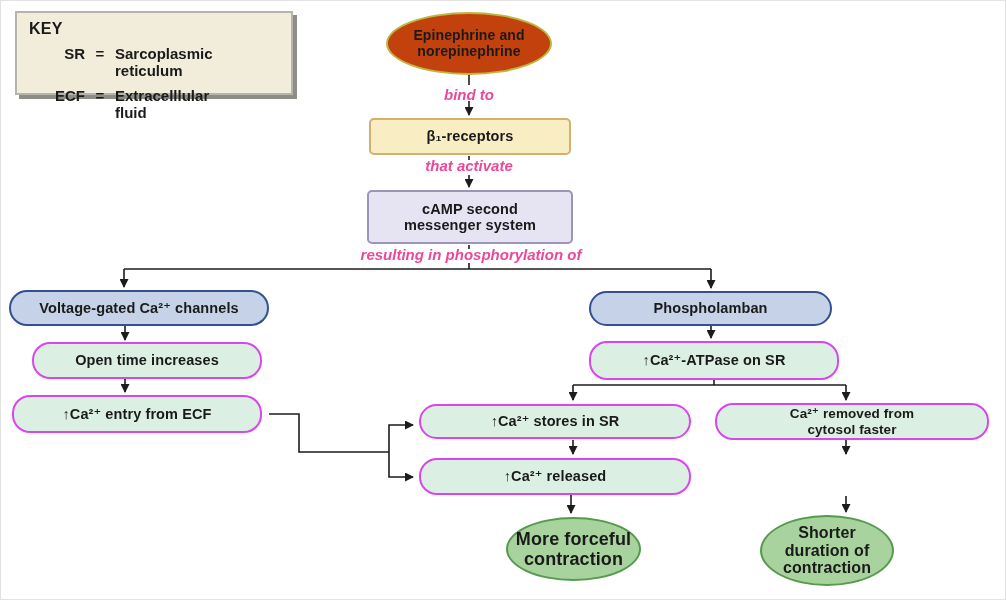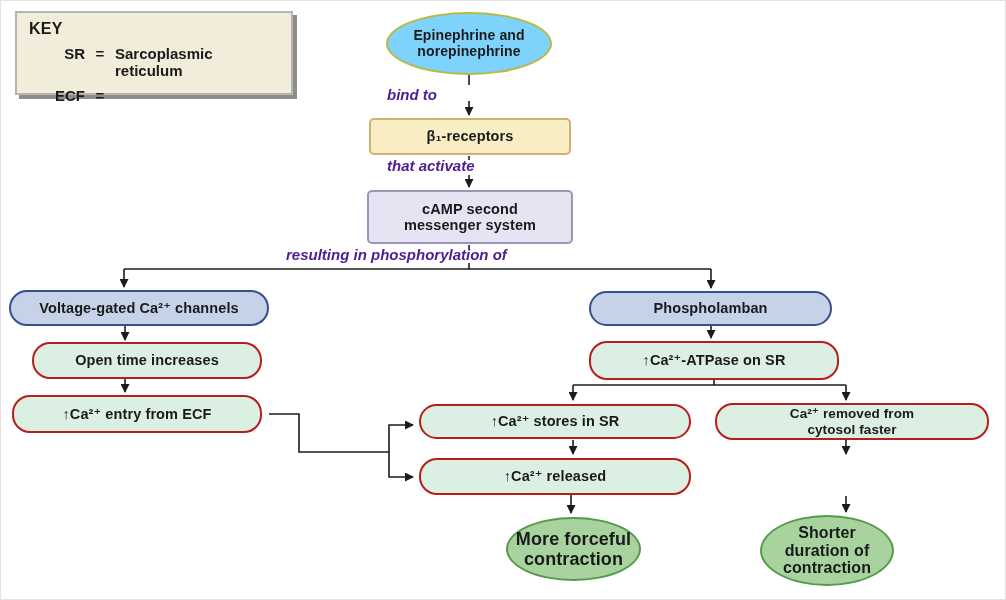--- a/index.html
+++ b/index.html
@@ -15,30 +15,30 @@
   .node {
     position:absolute; box-sizing:border-box;
     display:flex; align-items:center; justify-content:center;
     text-align:center; font-weight:bold; white-space:pre-line;
     line-height:1.12; font-size:14.5px; letter-spacing:0.1px;
   }
   .rect    { border-radius:18px; }
   .rect-sm { border-radius:5px; }
   .ellipse { border-radius:50%; }
 
-  .c-hormone  { background:#7dd3fc; border:2px solid #bcb73f; }
+  .c-hormone  { background:#c2410c; border:2px solid #bcb73f; }
   .c-receptor { background:#f9eec3; border:2px solid #d0b16e; }
   .c-camp     { background:#e6e3f3; border:2px solid #9a95b9; }
   .c-target   { background:#c5d2e8; border:2.5px solid #35508f; }
-  .c-effect   { background:#dcefe3; border:2px solid #b91c1c; }
+  .c-effect   { background:#dcefe3; border:2px solid #d946ef; }
   .c-outcome  { background:#a8d39e; border:2.5px solid #559a4d; }
 
   .edge-label {
-    position:absolute; text-align:left;
-    font-weight:bold; font-style:italic; font-size:15px; color:#4c1d95;
+    position:absolute; text-align:center;
+    font-weight:bold; font-style:italic; font-size:15px; color:#ec4899;
   }
 
   #key-panel {
     position:absolute; left:14px; top:10px; width:278px; height:84px;
     background:#f2edda; border:2px solid #b5b4ae;
     box-shadow:4px 4px 0 #8e8d87; box-sizing:border-box;
     padding:7px 10px 0 12px;
   }
   #key-title { font-weight:bold; font-size:16px; letter-spacing:0.3px; }
   .key-row {
@@ -100,20 +100,22 @@
     <div id="key-title">KEY</div>
     <div class="key-row">
       <span class="key-abbr">SR</span>
       <span class="key-eq">=</span>
       <span class="key-def">Sarcoplasmic
 reticulum</span>
     </div>
     <div class="key-row">
       <span class="key-abbr">ECF</span>
       <span class="key-eq">=</span>
+      <span class="key-def">Extracelllular
+fluid</span>
     </div>
   </div>
 
   <div class="node ellipse c-hormone" style="left:385px; top:11px; width:166px; height:63px; font-size:14px;">Epinephrine and
 norepinephrine</div>
 
   <div class="edge-label" style="left:386px; top:85px; width:164px;">bind to</div>
 
   <div class="node rect-sm c-receptor" style="left:368px; top:117px; width:202px; height:37px;">β₁-receptors</div>
 

